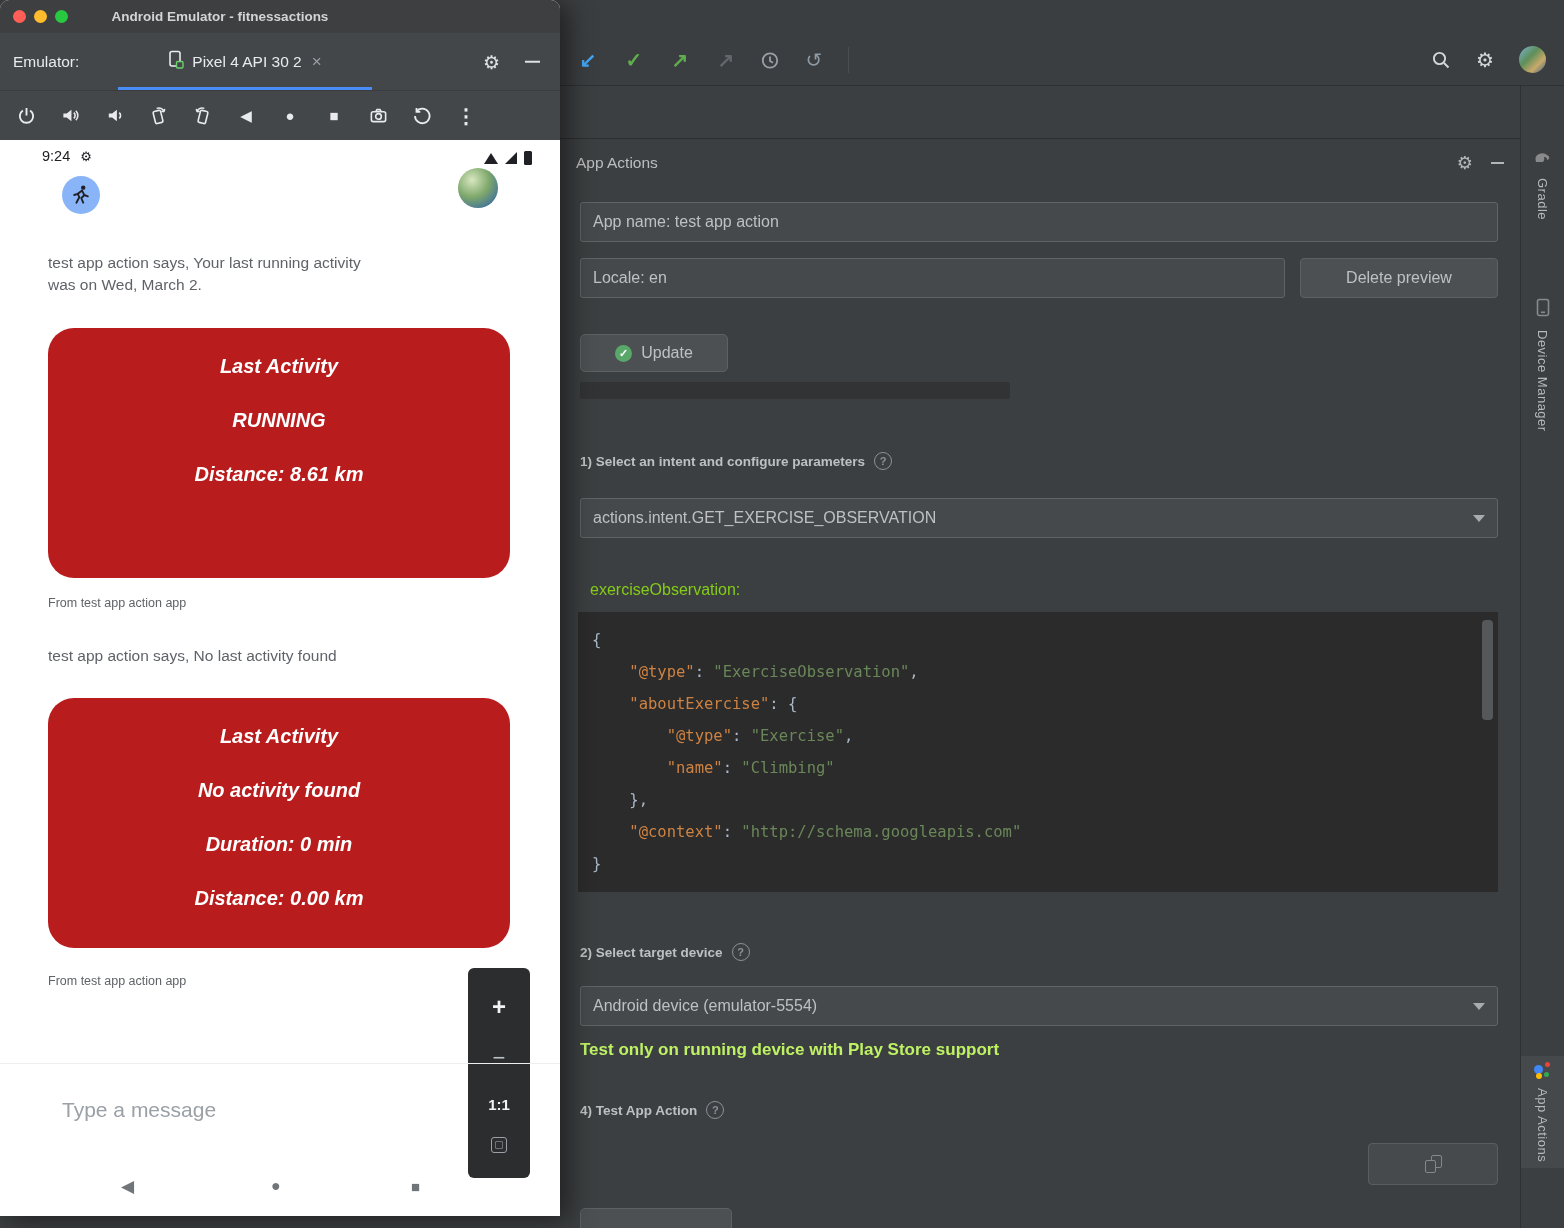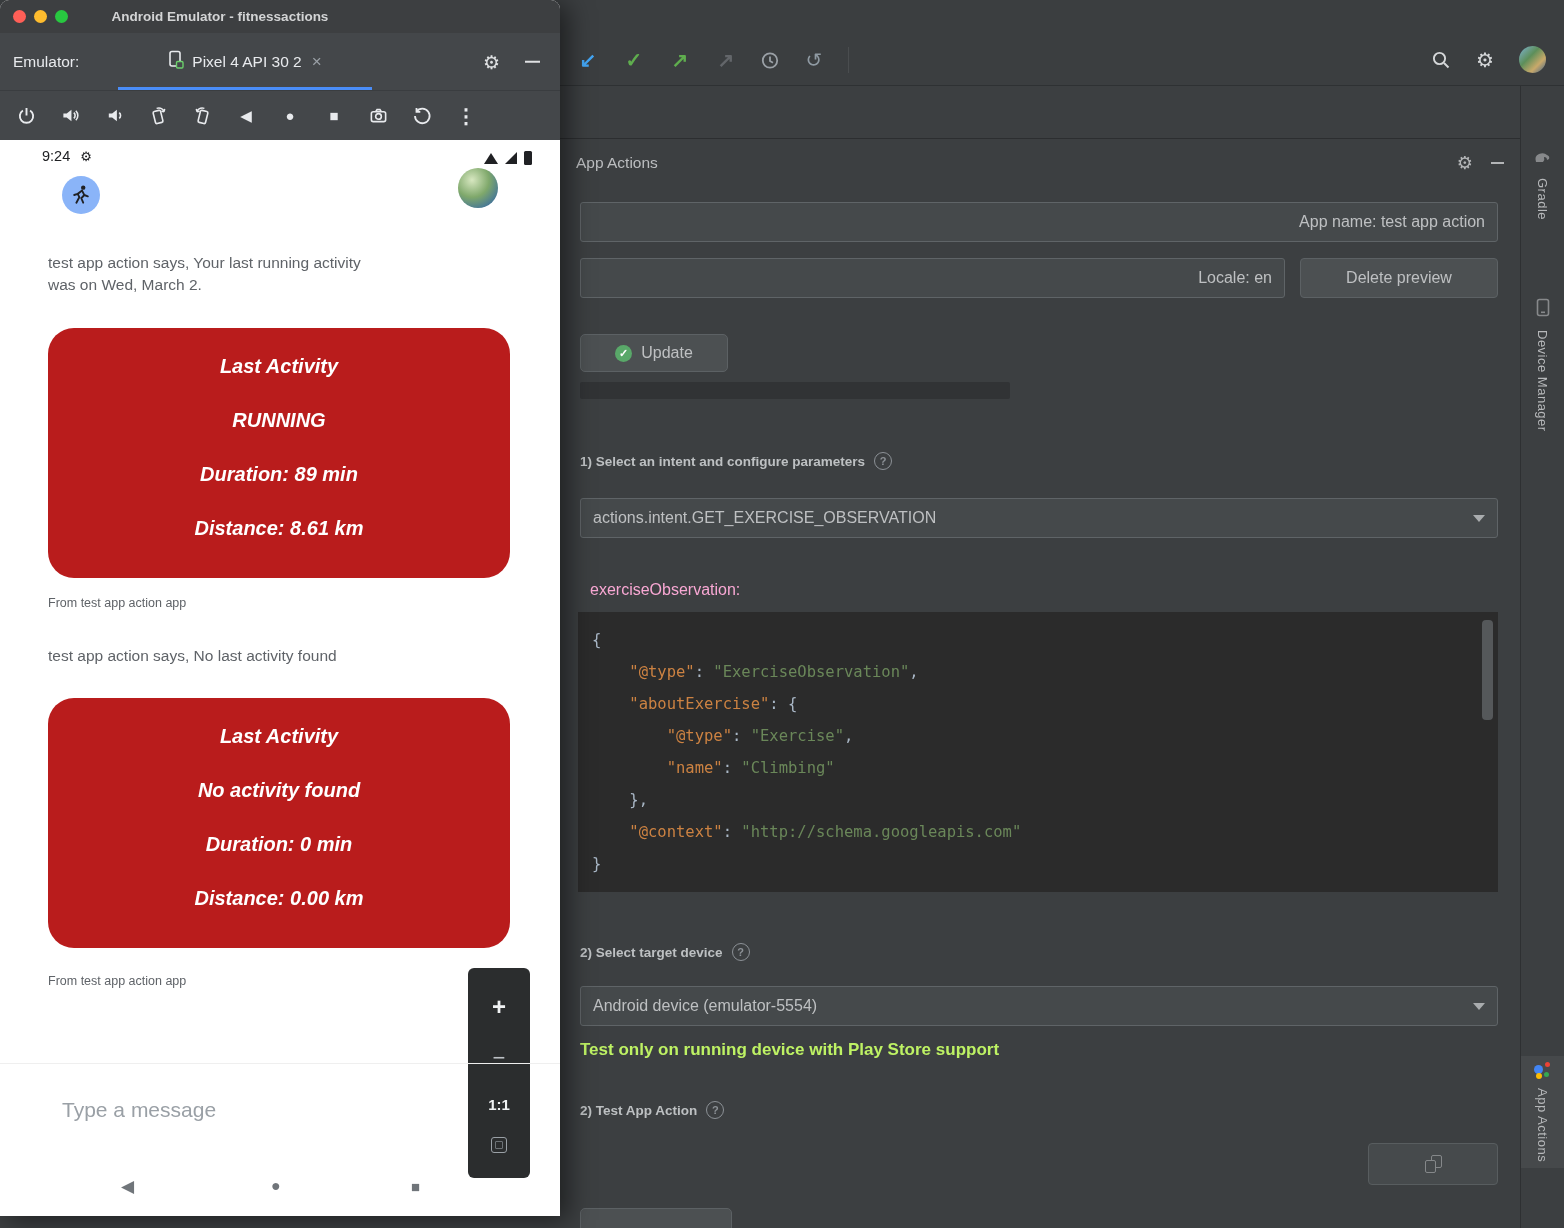--- a/index.html
+++ b/index.html
@@ -18,29 +18,29 @@
   .tb-sep { width:1px; height:26px; background:#4a4d4f; }
   .avatar-sm { width:27px; height:27px; border-radius:50%; background:linear-gradient(135deg,#7fb3d5 0%,#5d8f5a 40%,#c9a96a 70%,#3a5f8a 100%); }
 
   .studio-main { position:absolute; left:560px; top:86px; width:960px; height:1142px; background:#3c3f41; }
   .panel-header { position:absolute; top:52px; left:0; width:100%; height:48px; border-top:1px solid #2c2e30; display:flex; align-items:center; justify-content:space-between; padding:0 16px; color:#bcbec0; font-size:15.5px; }
   .ph-actions { display:flex; align-items:center; gap:18px; }
   .ph-gear { color:#b3b5b7; font-size:18px; }
   .min-bar { width:13px; height:2px; background:#b3b5b7; }
   .panel-body { position:absolute; top:100px; left:0; right:0; height:1042px; overflow:hidden; }
 
-  .field { position:absolute; background:#45494b; border:1px solid #5f6467; border-radius:3px; color:#bec0c2; font-size:16px; display:flex; align-items:center; padding:0 12px; white-space:nowrap; overflow:hidden;justify-content:flex-end; }
+  .field { position:absolute; background:#45494b; border:1px solid #5f6467; border-radius:3px; color:#bec0c2; font-size:16px; display:flex; align-items:center; padding:0 12px; white-space:nowrap; overflow:hidden; }
   .btn { position:absolute; background:#4c5052; border:1px solid #5c6164; border-radius:4px; color:#bec0c2; font-size:16px; display:flex; align-items:center; justify-content:center; gap:9px; cursor:default; }
   .section-label { position:absolute; color:#bdc0c2; font-size:13.5px; font-weight:bold; display:flex; align-items:center; gap:9px; }
   .help-icon { width:18px; height:18px; border:1.4px solid #8c9196; border-radius:50%; color:#8c9196; font-size:11px; font-weight:bold; display:inline-flex; align-items:center; justify-content:center; }
   .dropdown { justify-content:space-between; }
   .caret-down { width:0; height:0; border-left:6px solid transparent; border-right:6px solid transparent; border-top:7px solid #a9acae; }
   .update-check { width:17px; height:17px; border-radius:50%; background:#59a869; color:#fff; font-size:11px; display:flex; align-items:center; justify-content:center; font-weight:bold; }
   .dim-band { position:absolute; background:#313335; border-radius:2px; }
-  .plain-label { position:absolute; color:#f9a8d4; font-size:16px; }
+  .plain-label { position:absolute; color:#84cc16; font-size:16px; }
   .note-label { position:absolute; color:#bef264; font-size:17px; font-weight:bold; }
 
   .code-editor { position:absolute; top:426px; left:18px; width:920px; height:280px; background:#2b2b2b; padding:12px 24px 10px 14px; font-family:"DejaVu Sans Mono", monospace; font-size:15.5px; overflow:hidden; }
   .code-line { white-space:pre; line-height:32px; height:32px; }
   .tok-p { color:#a9b7c6; }
   .tok-k { color:#cc8242; }
   .tok-s { color:#6a8759; }
   .code-scroll-thumb { position:absolute; right:5px; top:8px; width:11px; height:100px; background:#55585a; border-radius:4px; }
 
   .copy-btn { background:#464a4c; border:1px solid #585d5f; }
@@ -213,21 +213,21 @@
       </div>
 
       <div class="field dropdown" style="top:800px; left:20px; width:918px; height:40px;">
         <span>Android device (emulator-5554)</span>
         <span class="caret-down"></span>
       </div>
 
       <div class="note-label" style="top:854px; left:20px;">Test only on running device with Play Store support</div>
 
       <div class="section-label" style="top:915px; left:20px;">
-        <span>2) Test App Action</span>
+        <span>4) Test App Action</span>
         <span class="help-icon">?</span>
       </div>
 
       <div class="btn copy-btn" style="top:957px; left:808px; width:130px; height:42px;">
         <span class="copy-icon">
             <i></i>
             <i></i>
           </span>
       </div>
 
@@ -360,21 +360,20 @@
           </svg>
       </div>
       <div class="user-avatar"></div>
 
       <div class="chat-msg msg1">test app action says, Your last running activity
 was on Wed, March 2.</div>
 
       <div class="activity-card card1">
         <div>Last Activity</div>
         <div>RUNNING</div>
-        <div>Duration: 89 min</div>
         <div>Distance: 8.61 km</div>
       </div>
       <div class="from-label from1">From test app action app</div>
 
       <div class="chat-msg msg2">test app action says, No last activity found</div>
 
       <div class="activity-card card2">
         <div>Last Activity</div>
         <div>No activity found</div>
         <div>Duration: 0 min</div>

